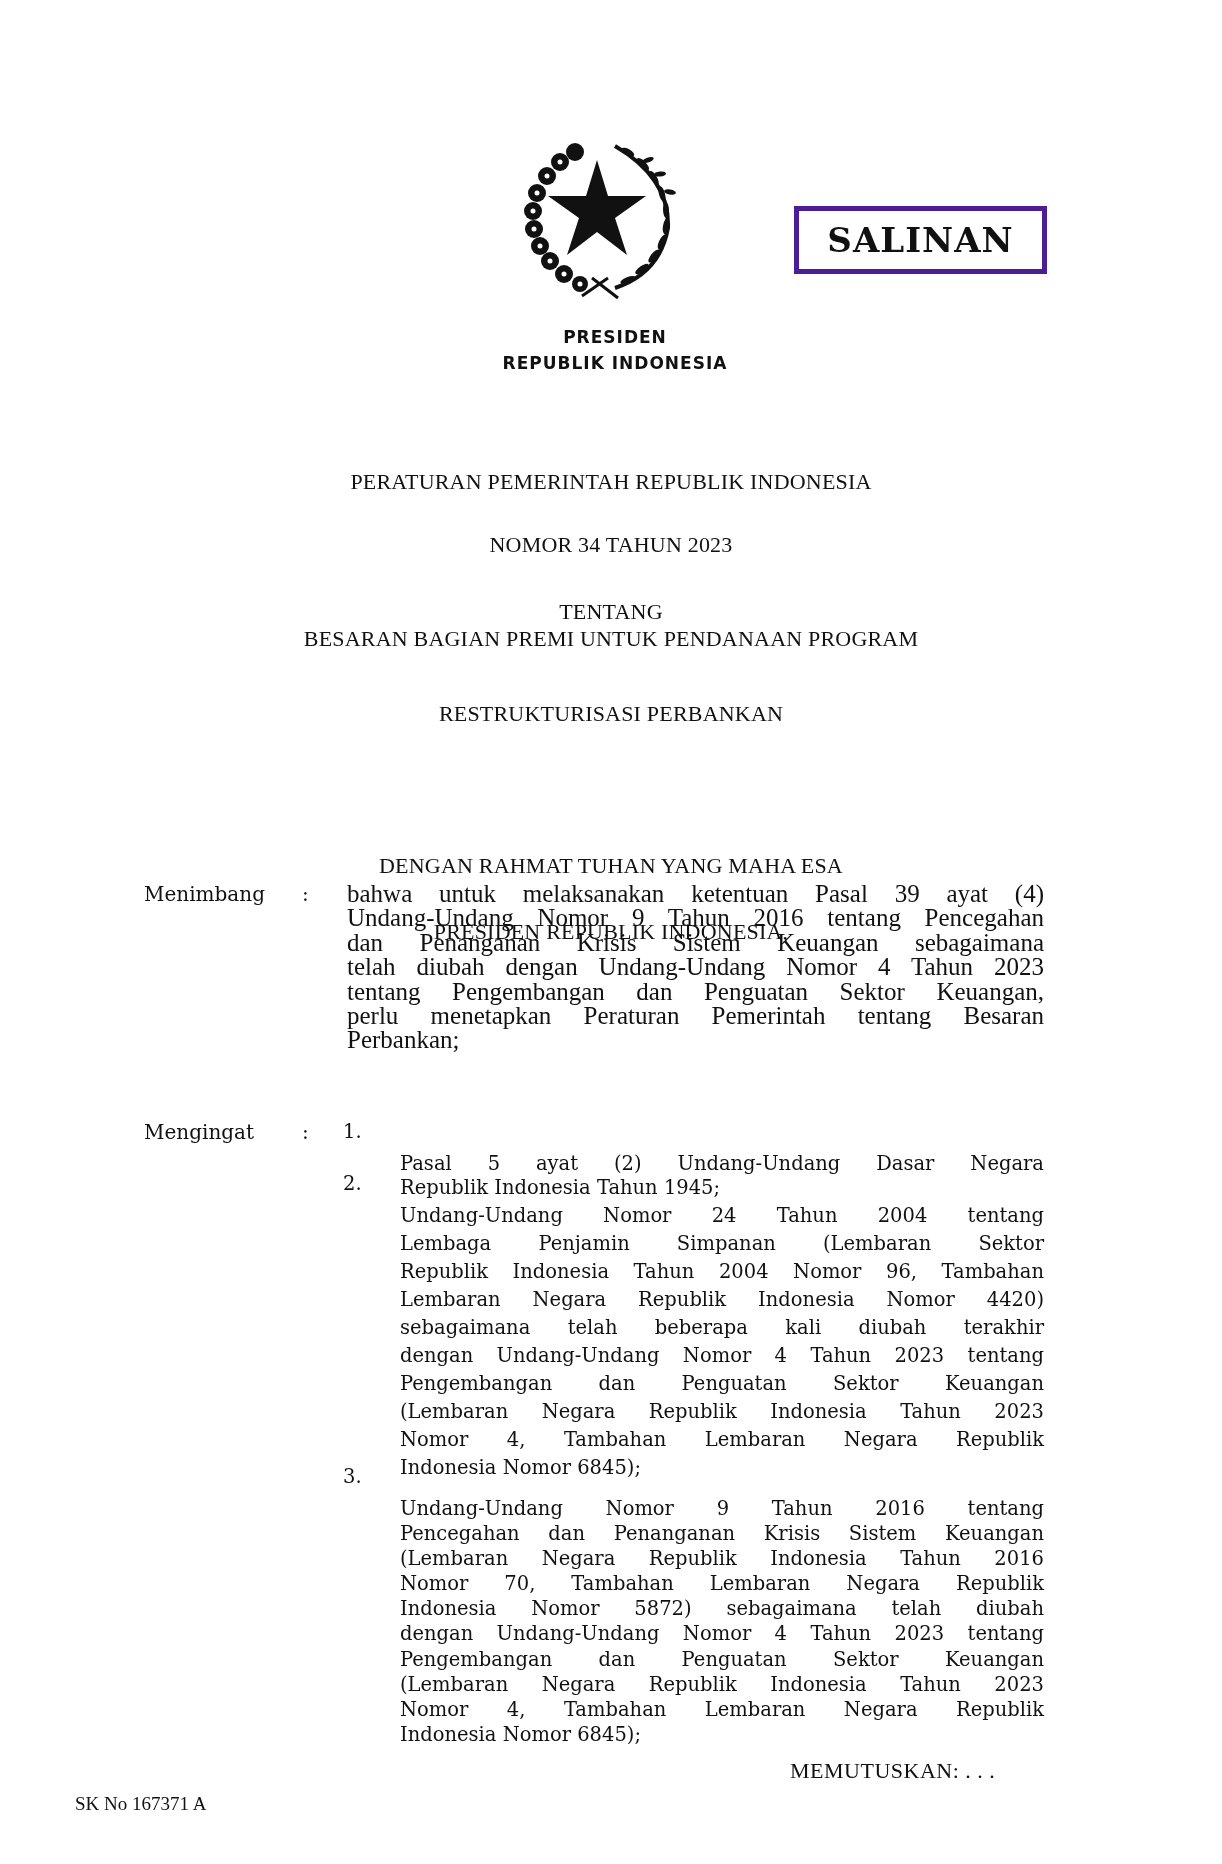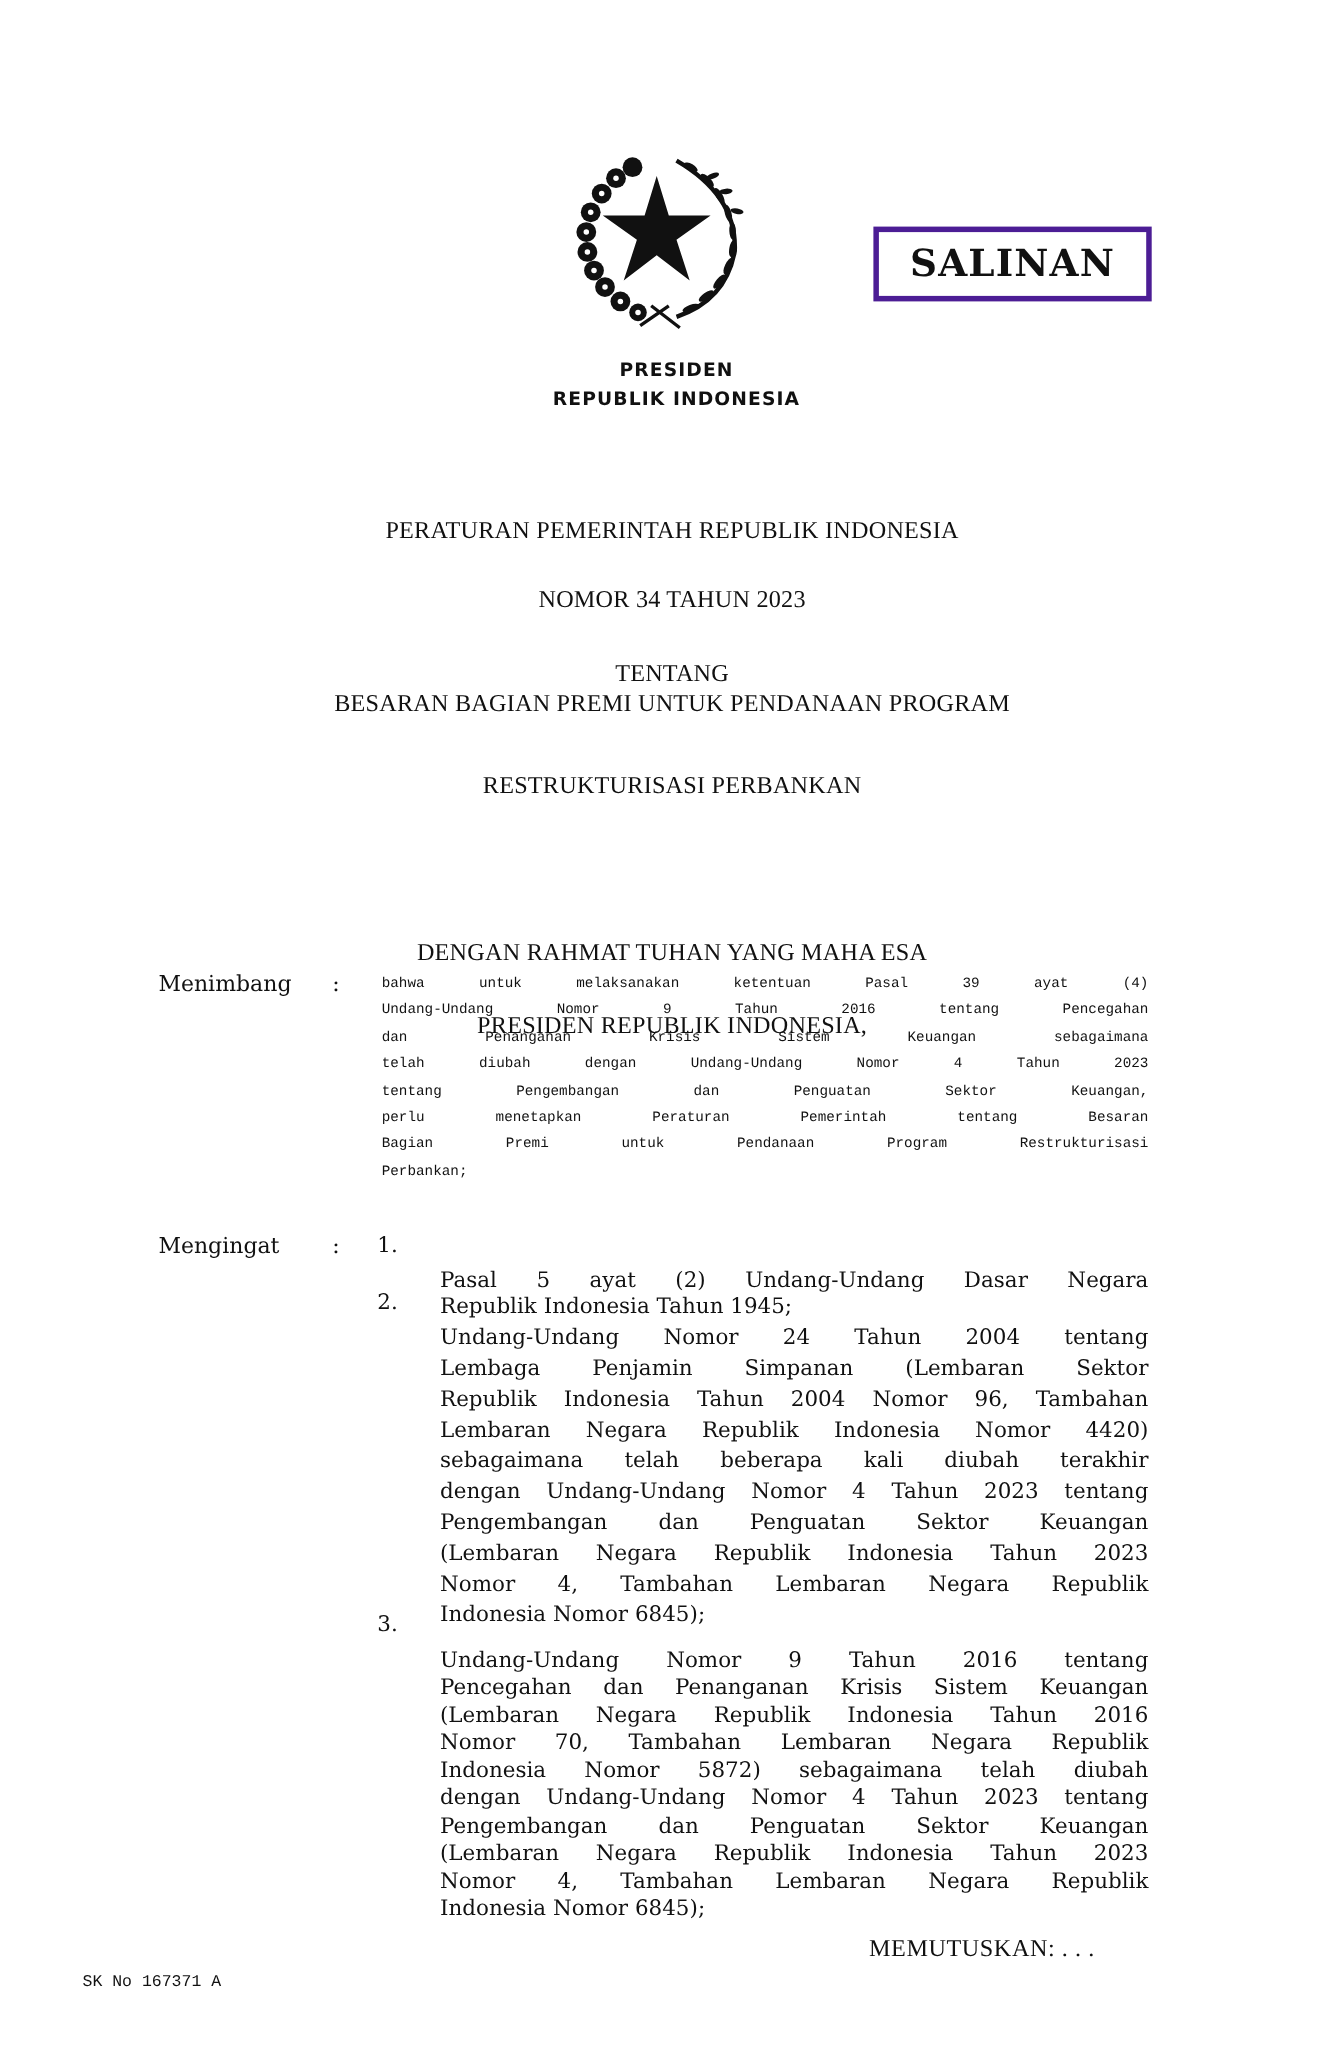--- a/index.html
+++ b/index.html
@@ -9,31 +9,31 @@
   .center-line { position: absolute; left: 0; width: 1222px; text-align: center;
                  font-family: "Liberation Serif", serif; font-size: 22px; letter-spacing: 0.2px; line-height: 28px; }
   .emblem { left: 520px; top: 138px; width: 166px; height: 166px; }
   .salinan { left: 794px; top: 206px; width: 243px; height: 58px; border: 5px solid #4c1d95; box-sizing: content-box;
              display: flex; align-items: center; justify-content: center;
              font-family: "DejaVu Serif", serif; font-weight: bold; font-size: 34px; letter-spacing: 1px; }
   .pres-label { position: absolute; left: 420px; width: 390px; text-align: center;
                 font-family: "DejaVu Sans", sans-serif; font-weight: bold; font-size: 17px; letter-spacing: 1px; line-height: 24px; }
   .label { position: absolute; left: 144px; font-family: "DejaVu Serif", serif; font-size: 20px; line-height: 25px; }
   .colon { position: absolute; left: 302px; font-family: "DejaVu Serif", serif; font-size: 20px; line-height: 25px; }
-  .body-block { position: absolute; left: 347px; width: 697px; font-family: Liberation Mono, monospace; font-size: 13px;
+  .body-block { position: absolute; left: 347px; width: 697px; font-family: Liberation Serif, serif; font-size: 25px;
                 line-height: 24.4px; text-align: justify; }
   .body-block .ln { display: block; text-align: justify; text-align-last: justify; white-space: nowrap; }
   .body-block .ln.last { text-align-last: left; }
   .item { position: absolute; left: 343px; width: 701px; font-family: "DejaVu Serif", serif; font-size: 19.5px; }
   .item .num { position: absolute; left: 0; top: 0; }
   .item .txt { position: absolute; left: 57px; width: 644px; margin-top: 32px; }
   .item .ln { display: block; text-align: justify; text-align-last: justify; white-space: nowrap; }
   .item .ln.last { text-align-last: left; }
   .memutuskan { left: 790px; top: 1758px; font-family: "Liberation Serif", serif; font-size: 22px; letter-spacing: 0.5px; }
-  .sk { left: 75px; top: 1793px; font-family: Liberation Mono, monospace; font-size: 15px; }
+  .sk { left: 75px; top: 1793px; font-family: Liberation Serif, serif; font-size: 19px; }
 </style>
 </head>
 <body>
 
 <div class="abs emblem">
   <svg width="166" height="166" viewBox="0 0 166 166">
 
     <g fill="#111">
       <circle cx="55" cy="14" r="9"></circle>
         <circle cx="40" cy="24" r="9"></circle>
@@ -96,21 +96,20 @@
 
 <div class="label" style="top:882px;">Menimbang</div>
 <div class="colon" style="top:882px;">:</div>
 <div class="body-block" style="top:882px;">
   <span class="ln">bahwa untuk melaksanakan ketentuan Pasal 39 ayat (4)</span>
   <span class="ln">Undang-Undang Nomor 9 Tahun 2016 tentang Pencegahan</span>
   <span class="ln">dan Penanganan Krisis Sistem Keuangan sebagaimana</span>
   <span class="ln">telah diubah dengan Undang-Undang Nomor 4 Tahun 2023</span>
   <span class="ln">tentang Pengembangan dan Penguatan Sektor Keuangan,</span>
   <span class="ln">perlu menetapkan Peraturan Pemerintah tentang Besaran</span>
-  <span class="ln">Bagian Premi untuk Pendanaan Program Restrukturisasi</span>
   <span class="ln last">Perbankan;</span>
 </div>
 
 <div class="label" style="top:1120px;">Mengingat</div>
 <div class="colon" style="top:1120px;">:</div>
 
 <div class="item" style="top:1120px; line-height:24px;">
   <span class="num">1.</span>
   <div class="txt">
     <span class="ln">Pasal 5 ayat (2) Undang-Undang Dasar Negara</span>

